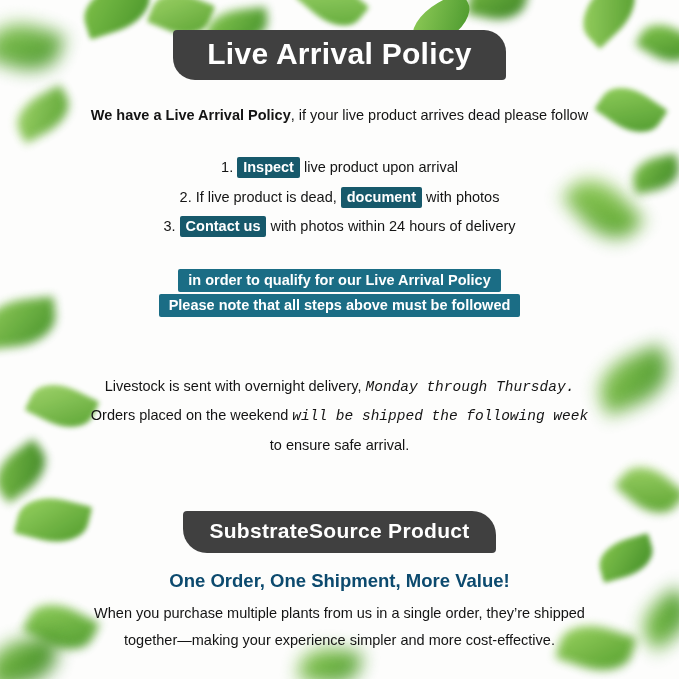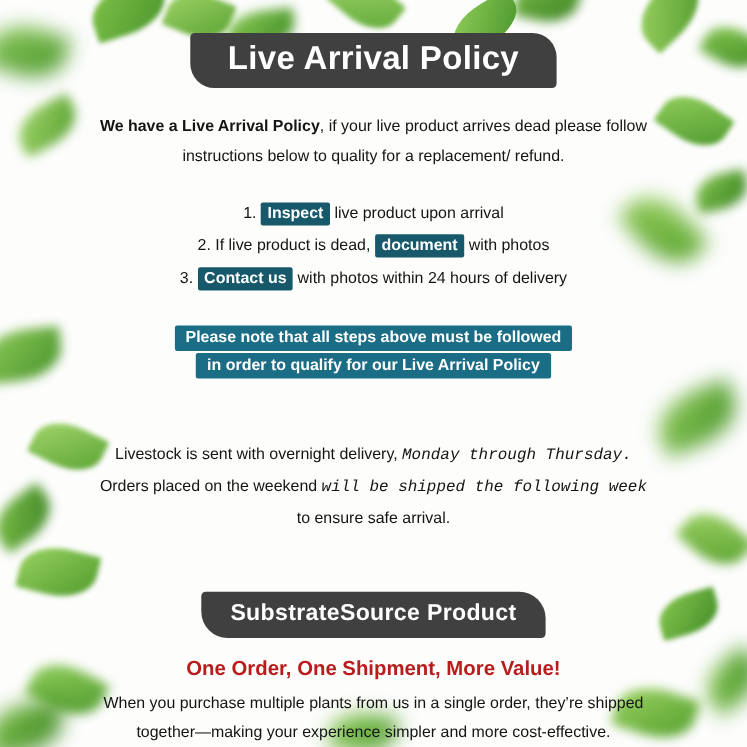--- a/index.html
+++ b/index.html
@@ -106,21 +106,21 @@
 
   .ship {
     font-size: 14.5px;
     line-height: 1.95;
     color: #141414;
   }
 
   .tagline {
     font-size: 18.5px;
     font-weight: bold;
-    color: #b91c1c;
+    color: #0c4a6e;
     margin-top: 17px;
   }
   .closing {
     font-size: 14.5px;
     line-height: 1.85;
     color: #141414;
     margin-top: 8px;
   }
 </style>
 </head>
@@ -162,44 +162,43 @@
   <div class="content">
 
     <div class="banner-wrap" style="margin-top:30px;">
       <span class="banner">Live Arrival Policy</span>
     </div>
 
     <div class="para" style="margin-top:22px;">
       <span>
         <b>We have a Live Arrival Policy</b><span>, if your live product arrives dead please follow</span>
       </span><br>
-      <span>instructions below to quality for a replacement/ refund.</span>
     </div>
 
     <ol class="steps" style="margin-top:24px;">
       <li>
         <span class="num">1.</span>
         <span></span><span class="hl">Inspect</span><span> live product upon arrival</span>
       </li>
       <li>
         <span class="num">2.</span>
         <span>If live product is dead, </span><span class="hl">document</span><span> with photos</span>
       </li>
       <li>
         <span class="num">3.</span>
         <span></span><span class="hl">Contact us</span><span> with photos within 24 hours of delivery</span>
       </li>
     </ol>
 
     <div class="note">
       <div>
+        <span class="hl-line">in order to qualify for our Live Arrival Policy</span>
+      </div>
+      <div>
         <span class="hl-line">Please note that all steps above must be followed</span>
-      </div>
-      <div>
-        <span class="hl-line">in order to qualify for our Live Arrival Policy</span>
       </div>
     </div>
 
     <div class="ship" style="margin-top:54px;">
       <div>
         <span>Livestock is sent with overnight delivery, </span><span class="ital">Monday through Thursday.</span>
       </div>
       <div>
         <span>Orders placed on the weekend </span><span class="ital">will be shipped the following week</span>
       </div>

